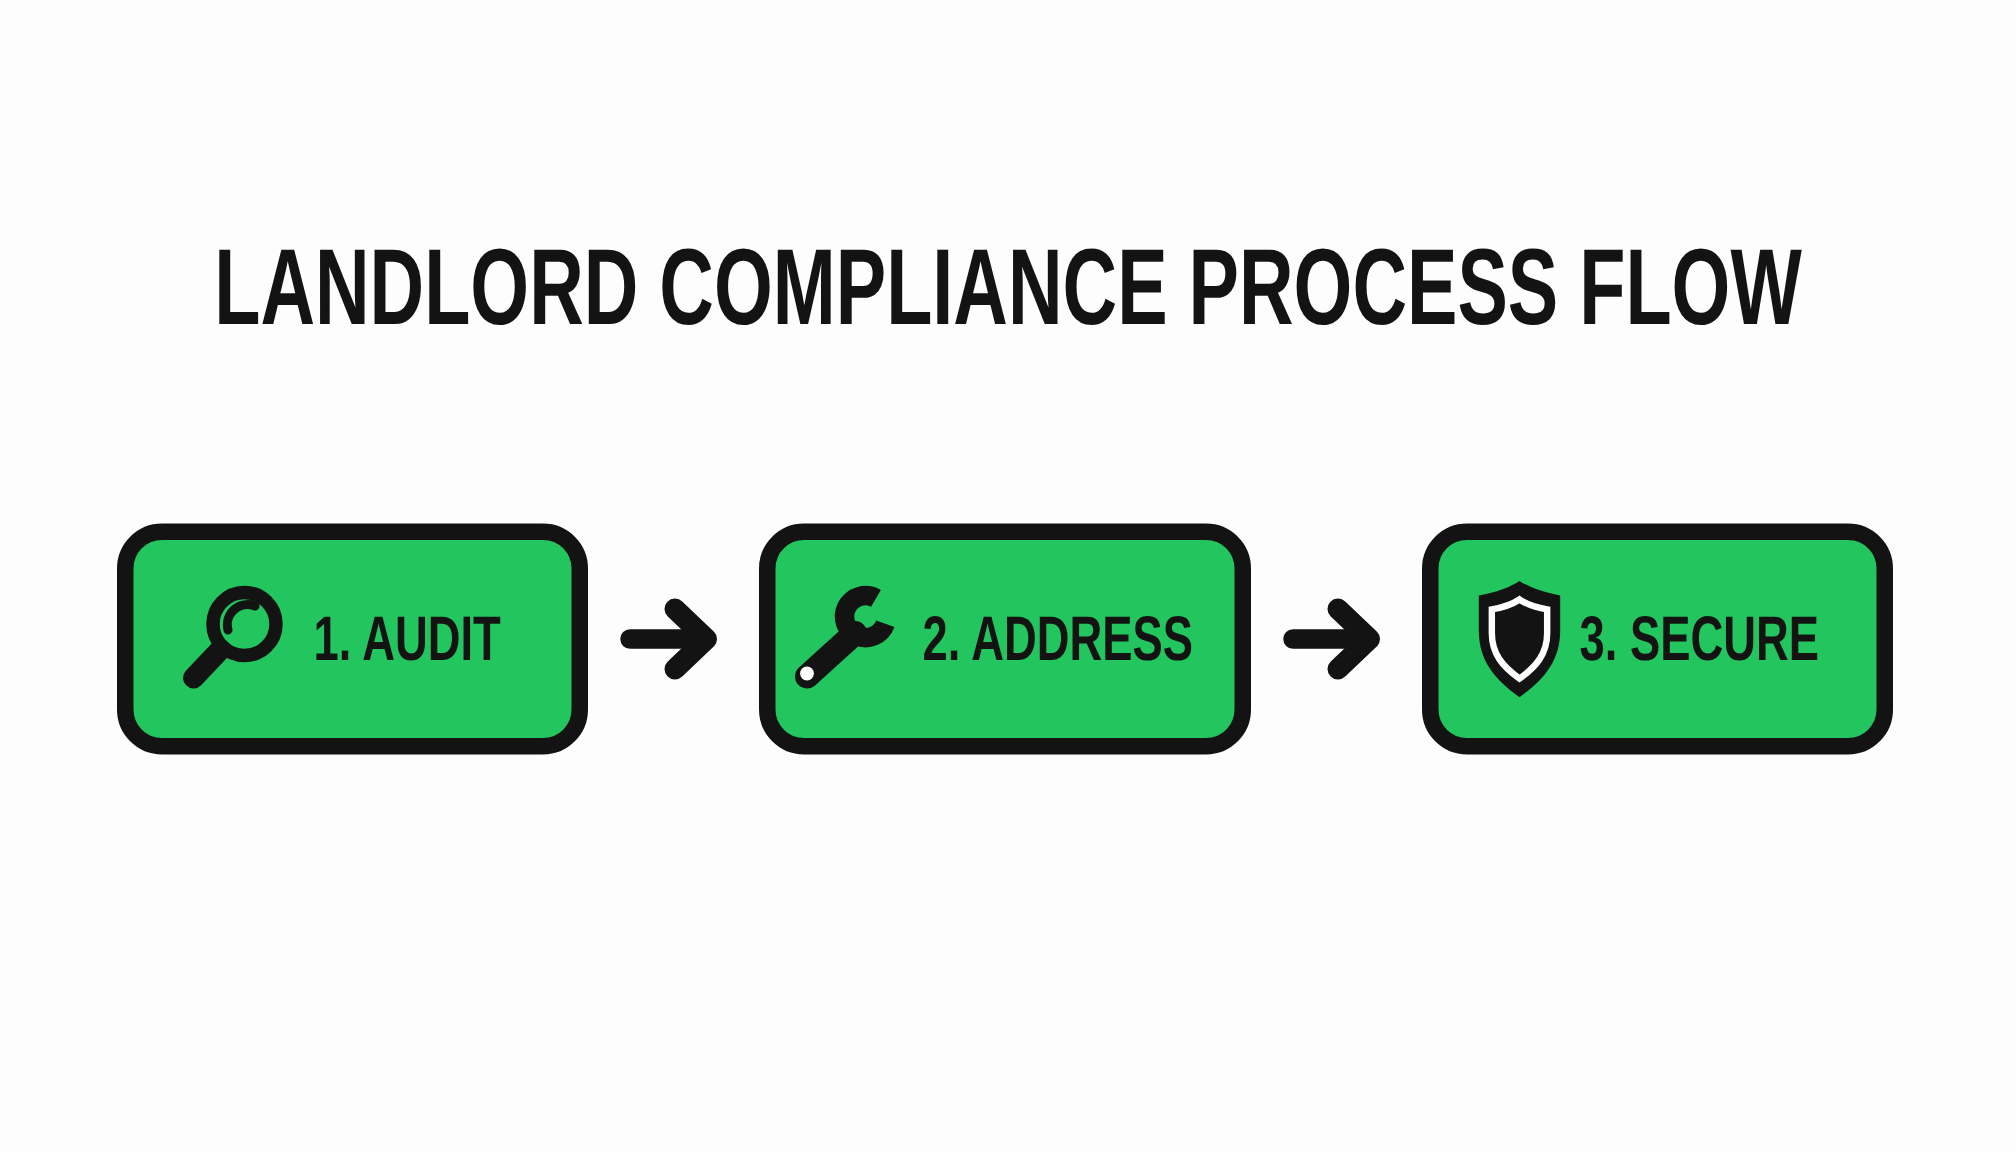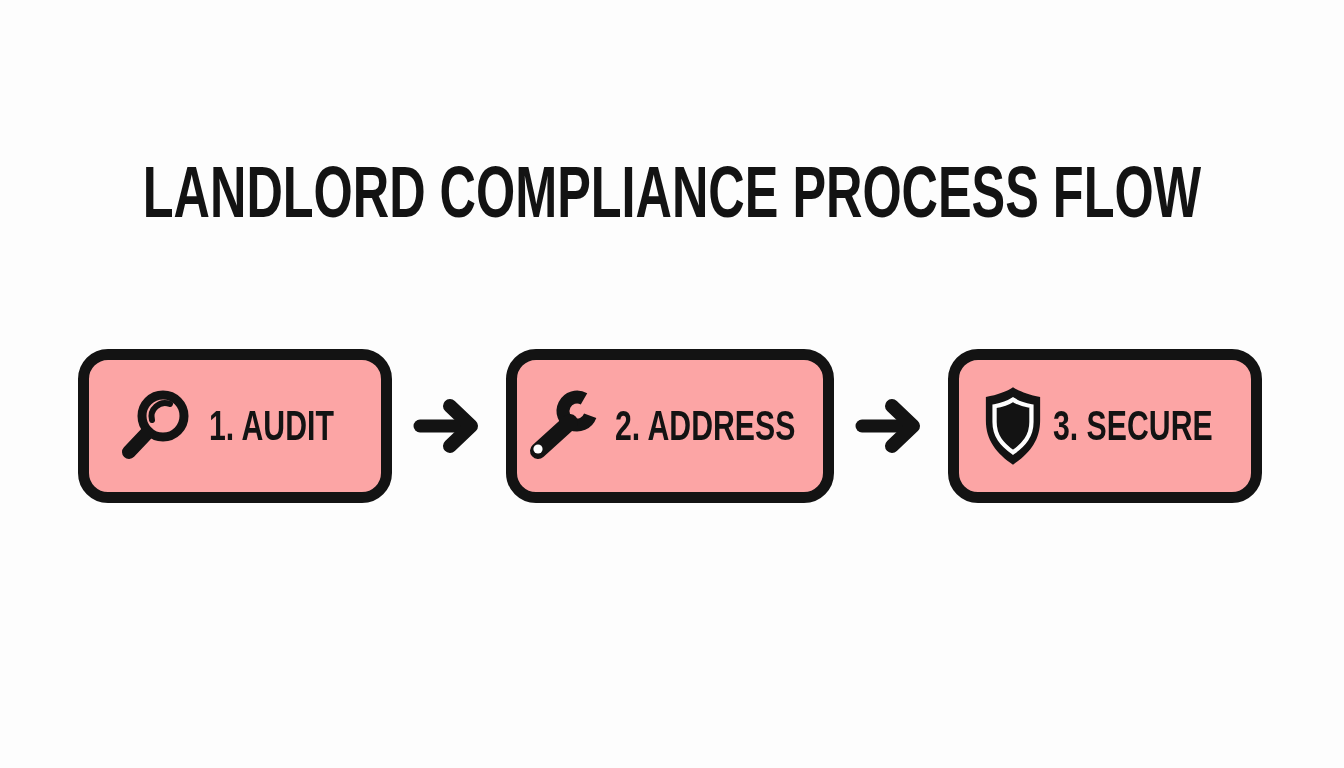--- a/index.html
+++ b/index.html
@@ -23,21 +23,21 @@
   }
 
   
   .flow-row{
     position:absolute;top:349px;left:78px;width:1184px;height:154px;
     display:flex;align-items:center;justify-content:space-between;
   }
   .step-box{
     box-sizing:border-box;height:154px;
     border:11px solid #131313;border-radius:30px;
-    background:#fca5a5;
+    background:#22c55e;
     display:flex;align-items:center;justify-content:center;
     gap:9px;
   }
   .step-box.b1{width:314px;}
   .step-box.b2{width:328px;gap:12px;}
   .step-box.b3{width:314px;}
 
   .step-icon{flex:0 0 auto;display:block;}
 
   .label-wrap{height:60px;display:flex;align-items:center;overflow:visible;}

